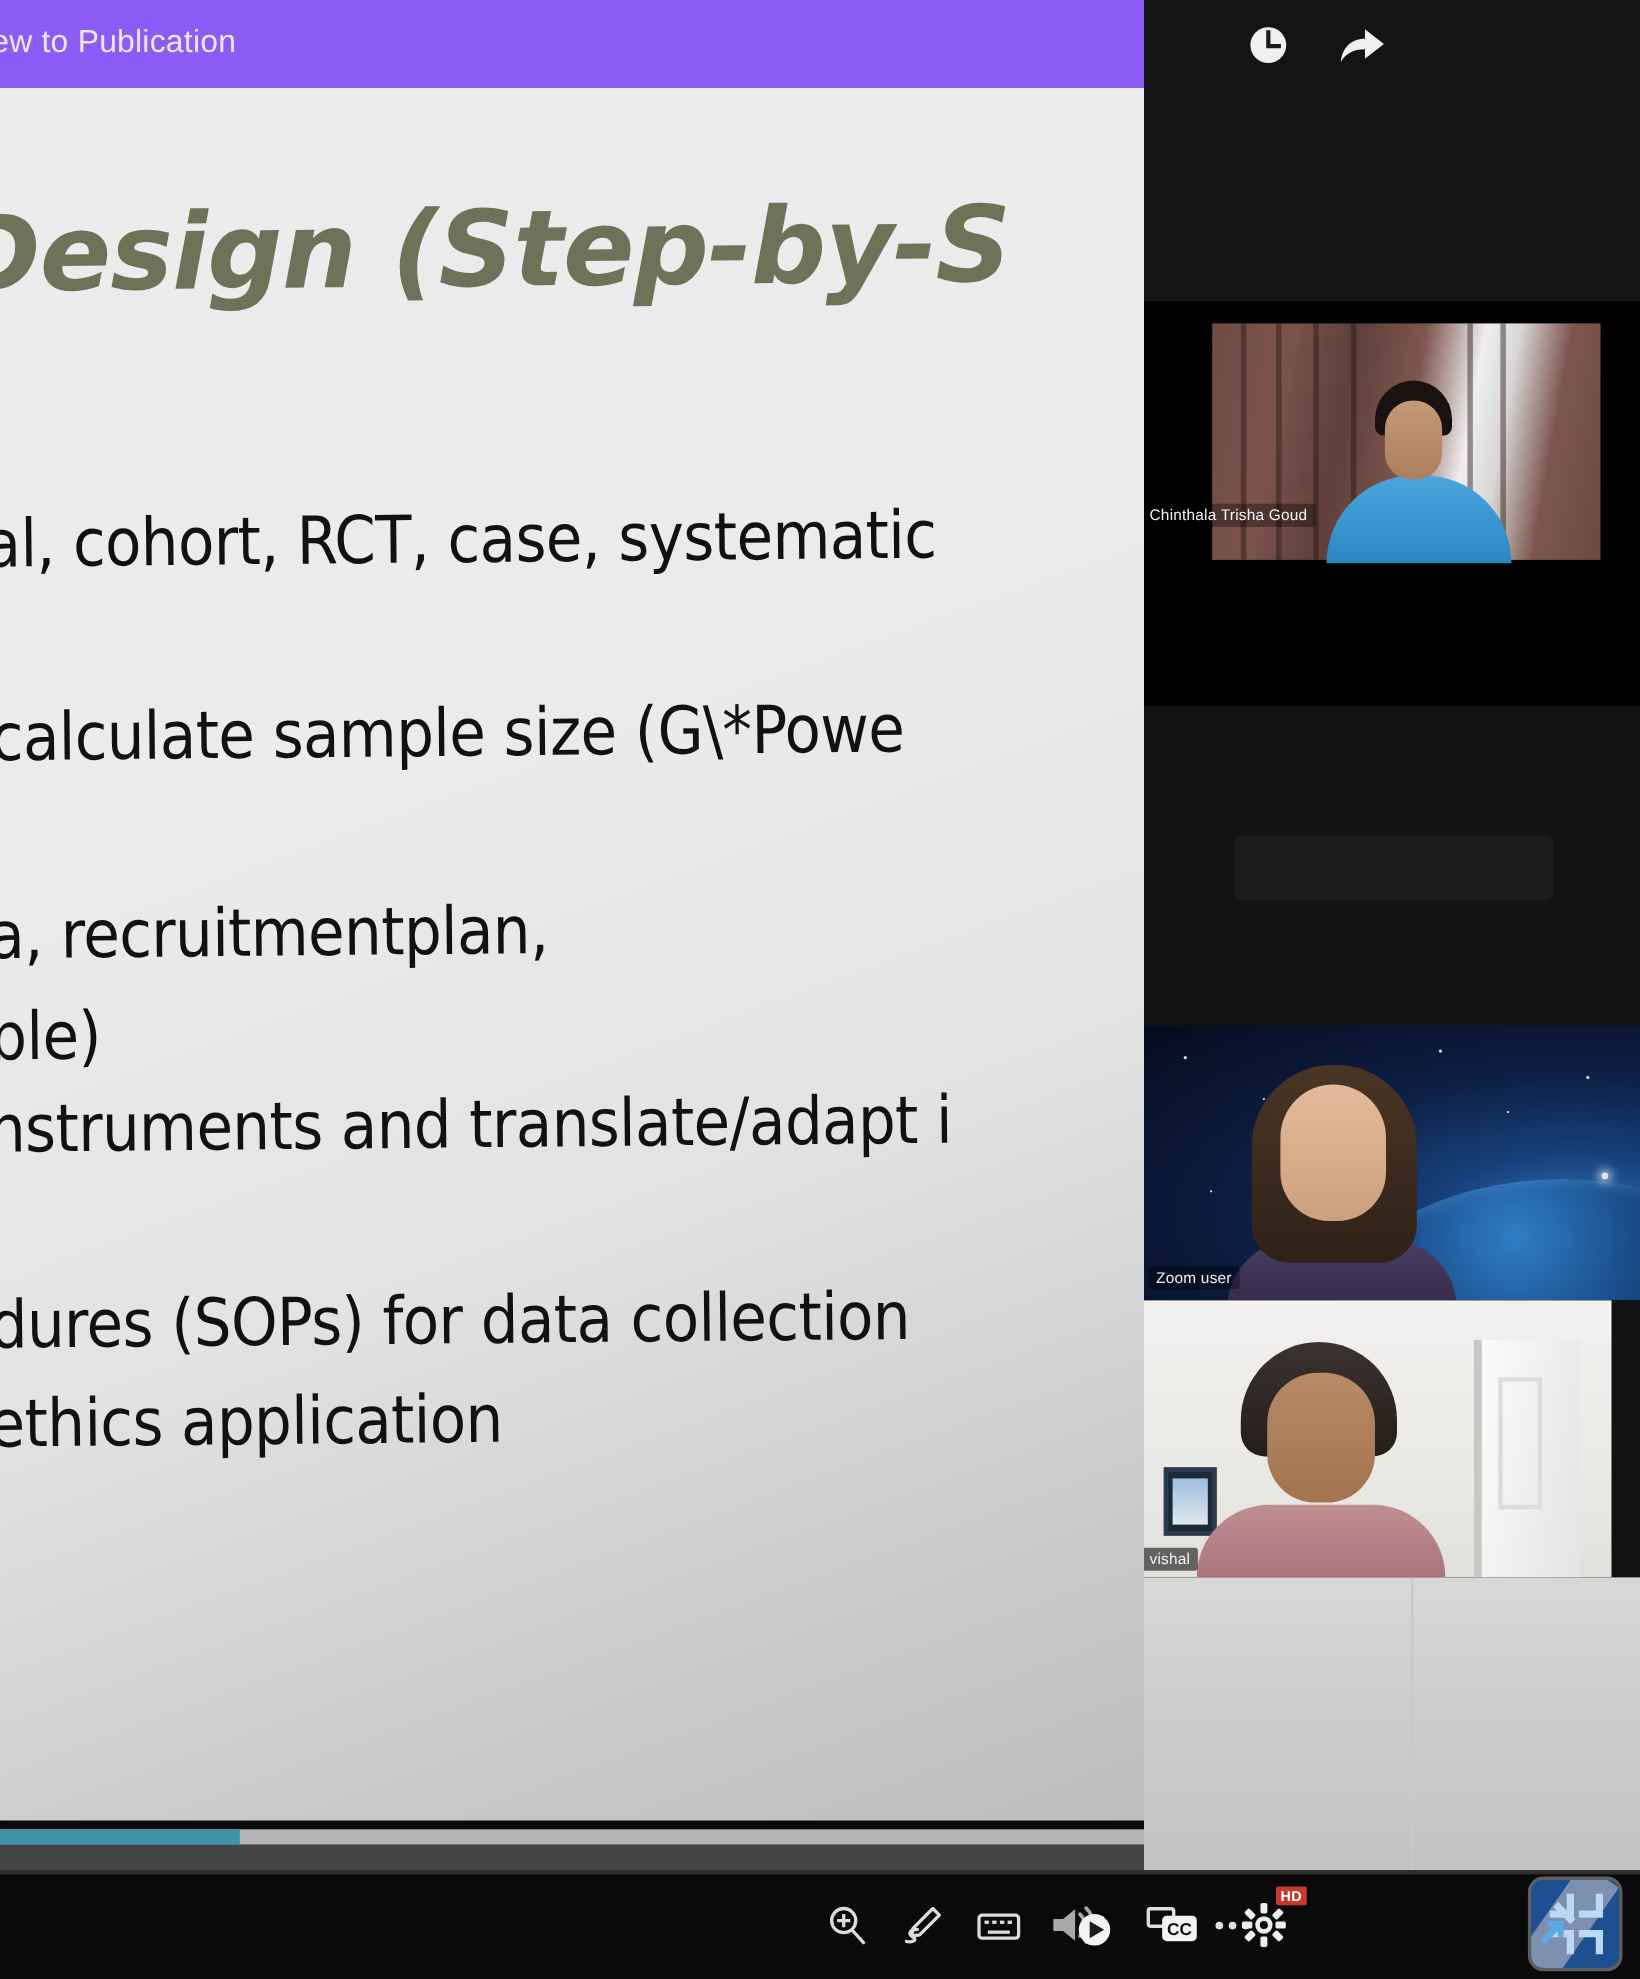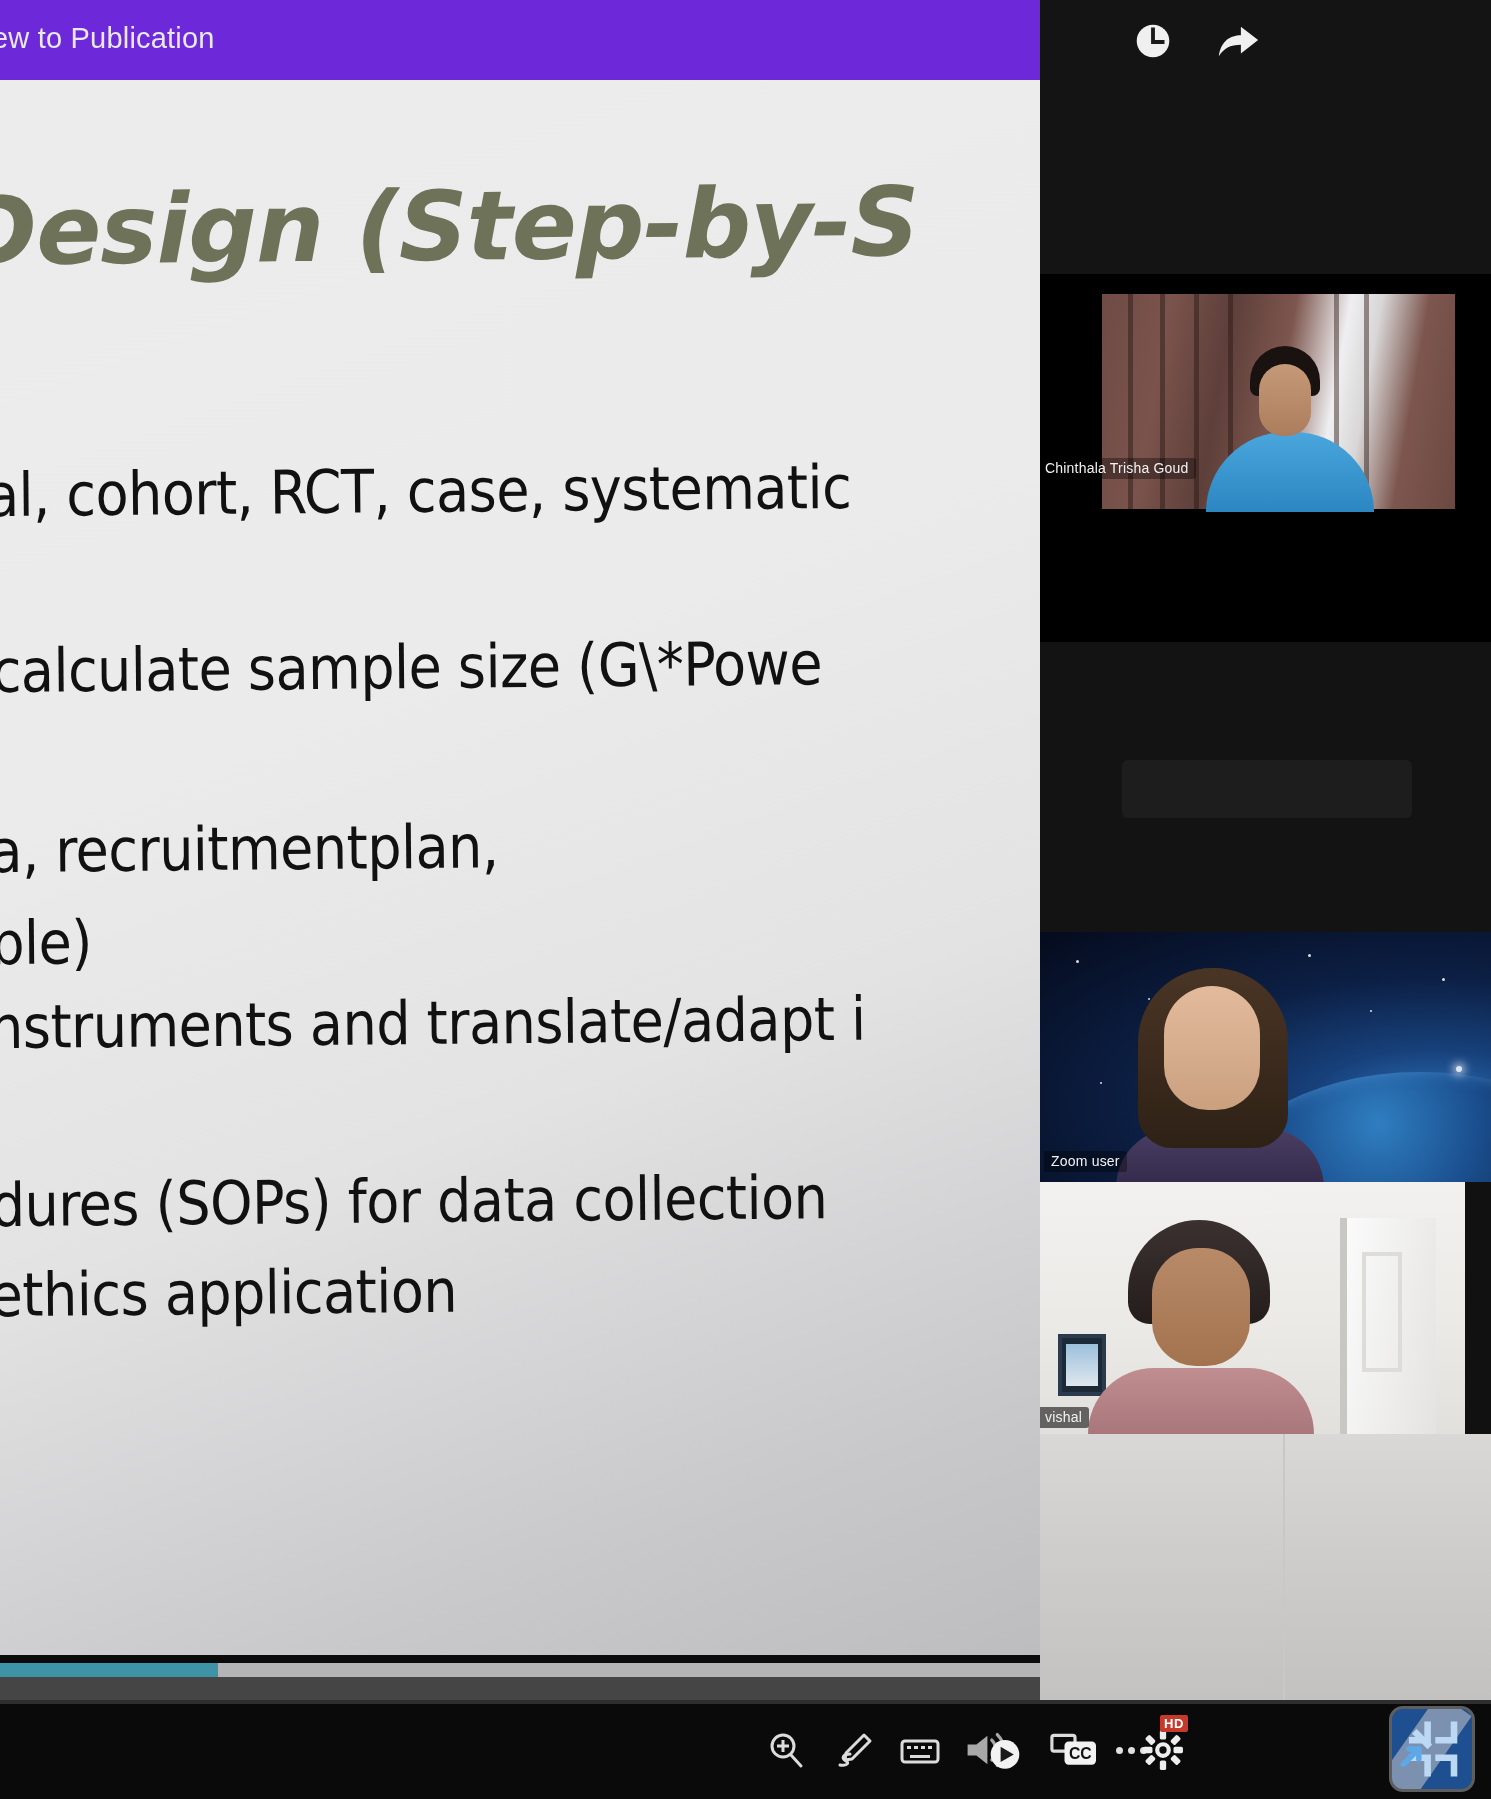--- a/index.html
+++ b/index.html
@@ -9,21 +9,21 @@
     font-family:"Liberation Sans", sans-serif;
     overflow:hidden;
   }
   #app { position:relative; width:1491px; height:1799px; background:#0b0b0b; }
 
   
   #share-region { position:absolute; left:0; top:0; width:1040px; height:1700px; background:#0b0b0b; }
 
   #share-titlebar {
     position:absolute; left:0; top:0; width:1040px; height:93px;
-    background:#6d28d9; overflow:hidden;
+    background:#8b5cf6; overflow:hidden;
   }
   #share-title {
     position:absolute; left:-8px; top:22px;
     color:#e8e8e8; font-size:29px; letter-spacing:.2px;
     font-family:"Liberation Sans", sans-serif;
     white-space:nowrap;
   }
 
   #slide-canvas {
     position:absolute; left:0; top:80px; width:1040px; height:1575px;
@@ -147,21 +147,21 @@
   #share-arrow-icon { left:175px; top:18px; }
 
   
   #toolbar {
     position:absolute; left:0; top:1700px; width:1491px; height:99px;
     background:#0a0a0a;
   }
   #toolbar-topline { position:absolute; left:0; top:0; width:1491px; height:4px; background:#2e2e2e; }
   .tb-btn {
     position:absolute; top:22px; width:56px; height:56px;
-    display:flex; align-items:center; justify-content:flex-end; cursor:pointer;
+    display:flex; align-items:center; justify-content:flex-start; cursor:pointer;
   }
   #tb-zoom       { left:750px; }
   #tb-annotate   { left:818px; }
   #tb-keyboard   { left:886px; }
   #tb-audio      { left:952px; }
   #tb-cc         { left:1040px; }
   #tb-more       { left:1105px; }
   #tb-settings   { left:1128px; }
   #hd-badge {
     position:absolute; left:1160px; top:15px;

